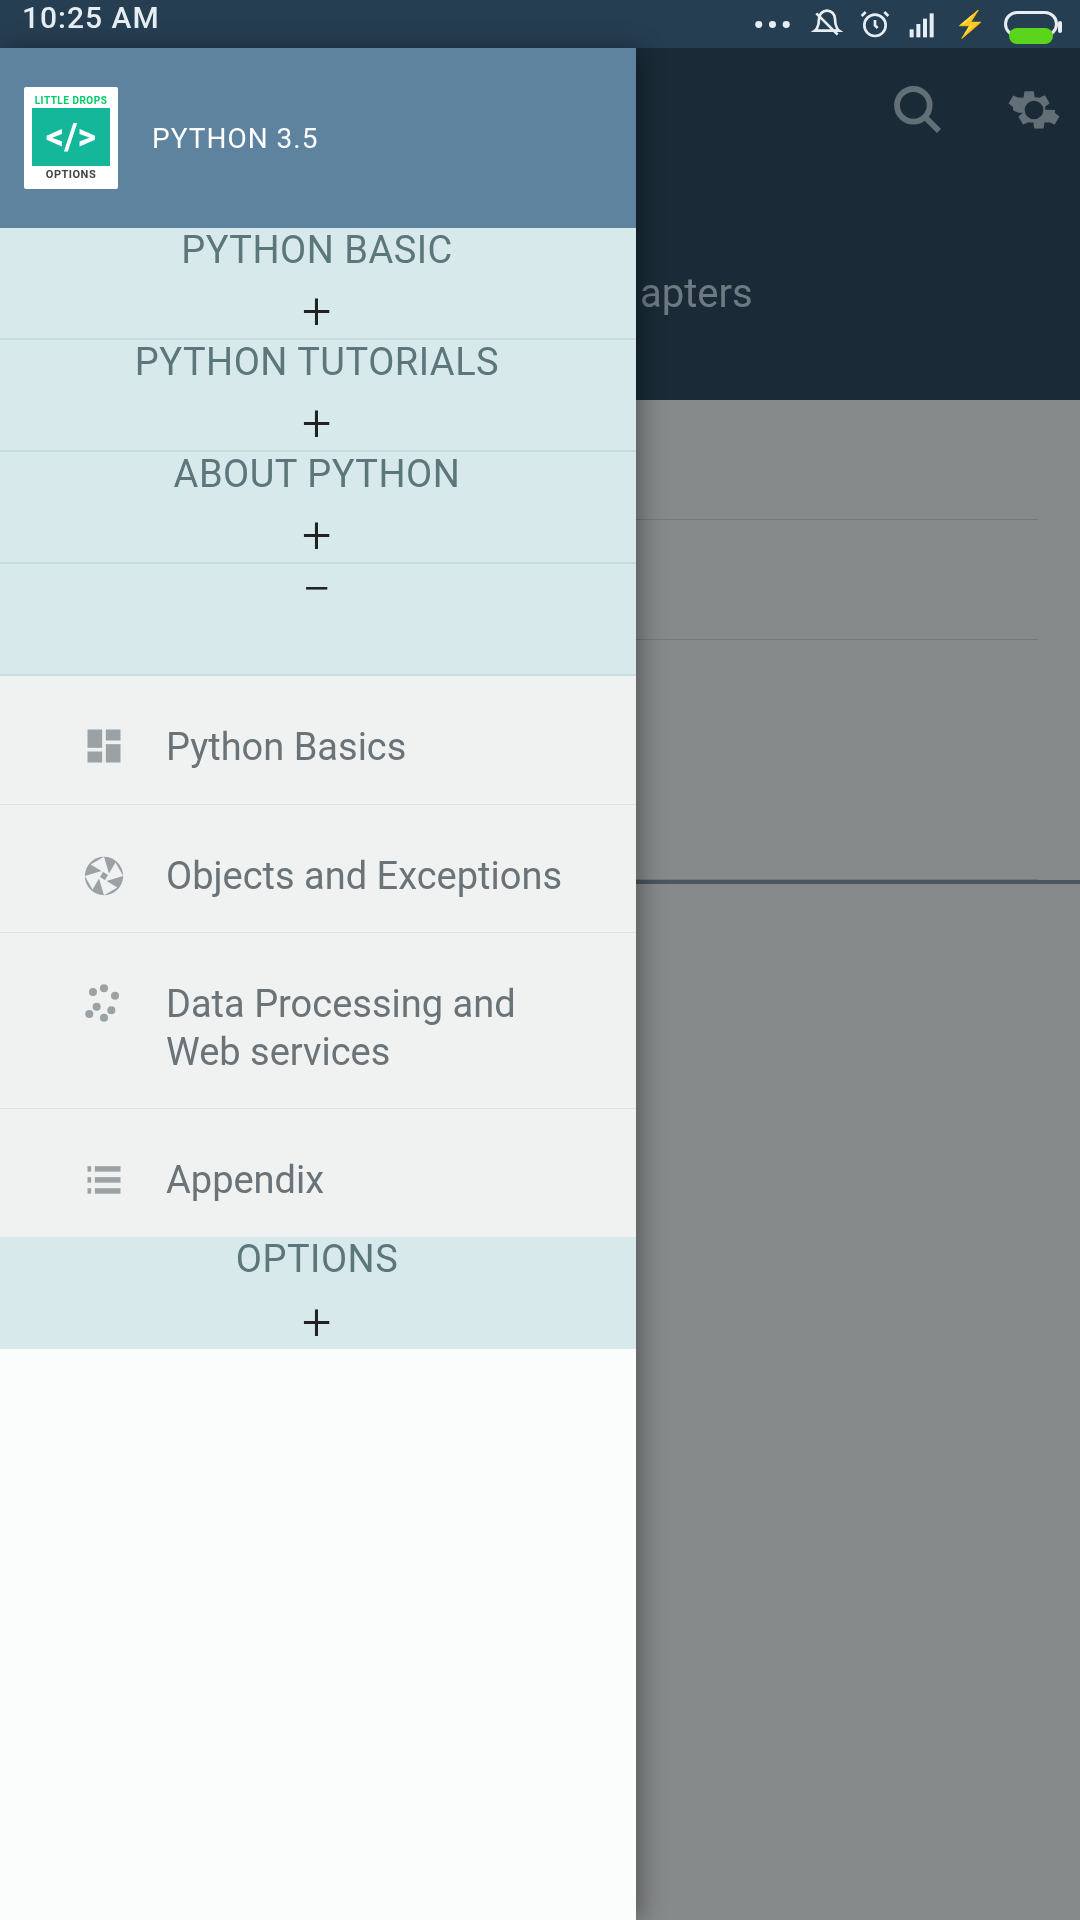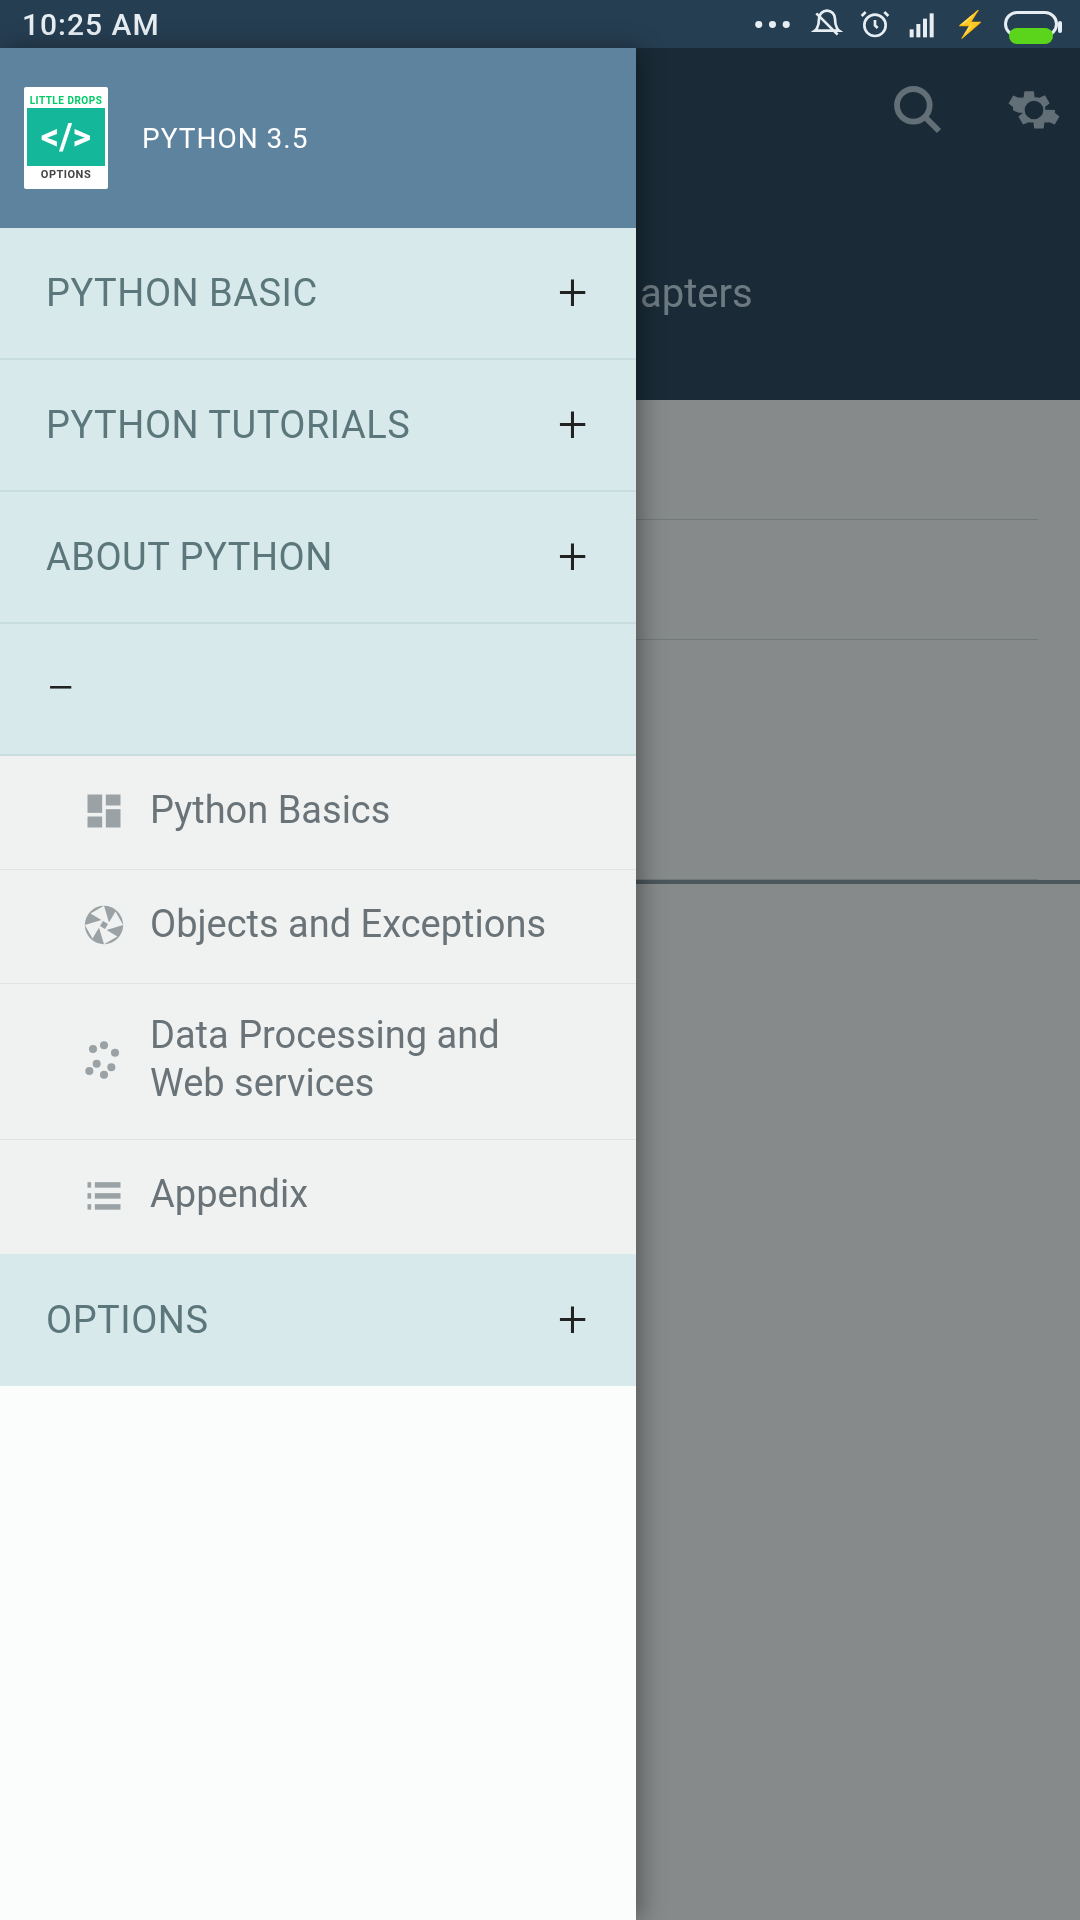--- a/index.html
+++ b/index.html
@@ -5,21 +5,20 @@
   * { margin: 0; padding: 0; box-sizing: border-box; }
   html, body { width: 1080px; height: 1920px; overflow: hidden; font-family: Roboto, Arial, sans-serif; }
   body { background: #d7e6e8; position: relative; }
 
   
   .status-bar {
     height: 48px;
     background: #263e52;
     color: #e6eef3;
     display: flex;
-    align-items: center;
     justify-content: space-between;
     padding: 0 22px;
     font-size: 30px;
     font-weight: 500;
     letter-spacing: 1px;
   }
   .status-right { display: flex; align-items: center; gap: 16px; }
   .status-right svg, .status-right span { display: inline-block; }
   .battery {
     width: 54px; height: 26px; border: 3px solid #e6eef3; border-radius: 14px;
@@ -56,43 +55,44 @@
     position: absolute; top: 48px; left: 0; width: 636px; bottom: 0;
     background: #f4f6f6;
     box-shadow: 6px 0 22px rgba(0,0,0,.35);
     display: flex; flex-direction: column;
   }
   .drawer-header {
     height: 180px; background: #5e839f; display: flex; align-items: center;
     padding-left: 24px; gap: 34px;
   }
   .app-logo {
-    width: 84px; height: 102px; background: #fff; border-radius: 2px;
+    width: 94px; height: 102px; background: #fff; border-radius: 2px;
     display: flex; flex-direction: column; align-items: center; justify-content: center;
     padding: 4px;
   }
   .app-logo-top { font-size: 10px; font-weight:700; color:#0c6; letter-spacing:0.5px; }
   .app-logo-mid {
     width: 78px; height: 58px; background: #15b79b; display:flex; align-items:center; justify-content:center;
     color:#fff; font-size: 36px; font-weight: 700; margin: 2px 0;
   }
   .app-logo-bot { font-size: 11px; font-weight:700; color:#444; letter-spacing:0.5px; }
   .drawer-title { color:#fff; font-size: 28px; font-weight: 400; letter-spacing: 1px; }
 
   .section {
-    height: 132px; background: #d7e9eb; display:flex; align-items:center;
+    height: 112px; background: #d7e9eb; display:flex; align-items:center;
     justify-content: space-between; padding: 0 48px 0 46px;
     color:#5c777c; font-size: 38px; font-weight: 400; letter-spacing: 0.5px;
     border-bottom: 2px solid #c7dde0;
+    flex-direction: column;
   }
   .section .toggle { color:#222; font-size: 52px; font-weight: 300; line-height: 1; }
 
   .subitem {
-    display:flex; align-items:center; gap: 22px;
-    padding: 28px 20px 32px 80px;
+    display:flex; gap: 38px;
+    padding: 48px 20px 32px 80px;
     background:#f0f2f2; border-bottom: 1px solid #dfe4e4;
     min-height: 114px;
   }
   .subitem .icon { width: 48px; display:flex; justify-content:center; }
   .subitem .label { color:#6a7478; font-size: 38px; line-height: 1.25; max-width: 420px; }
 
 </style>
 </head>
 <body>
 

